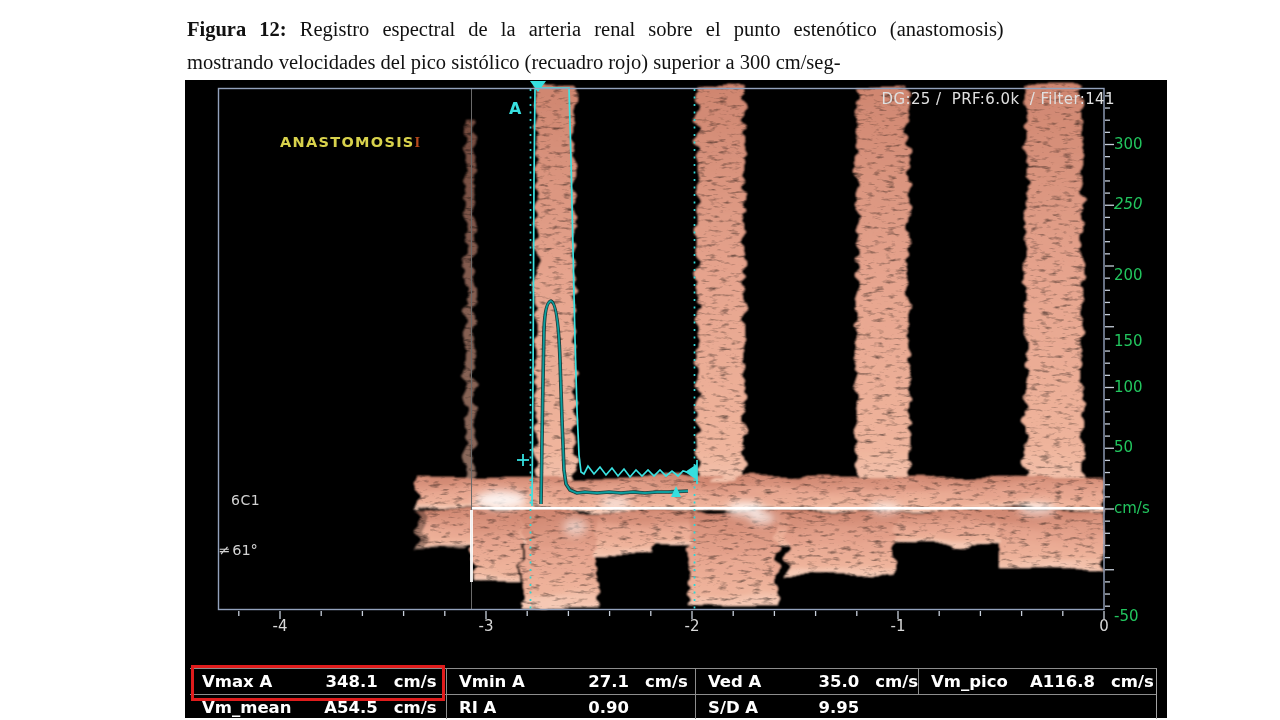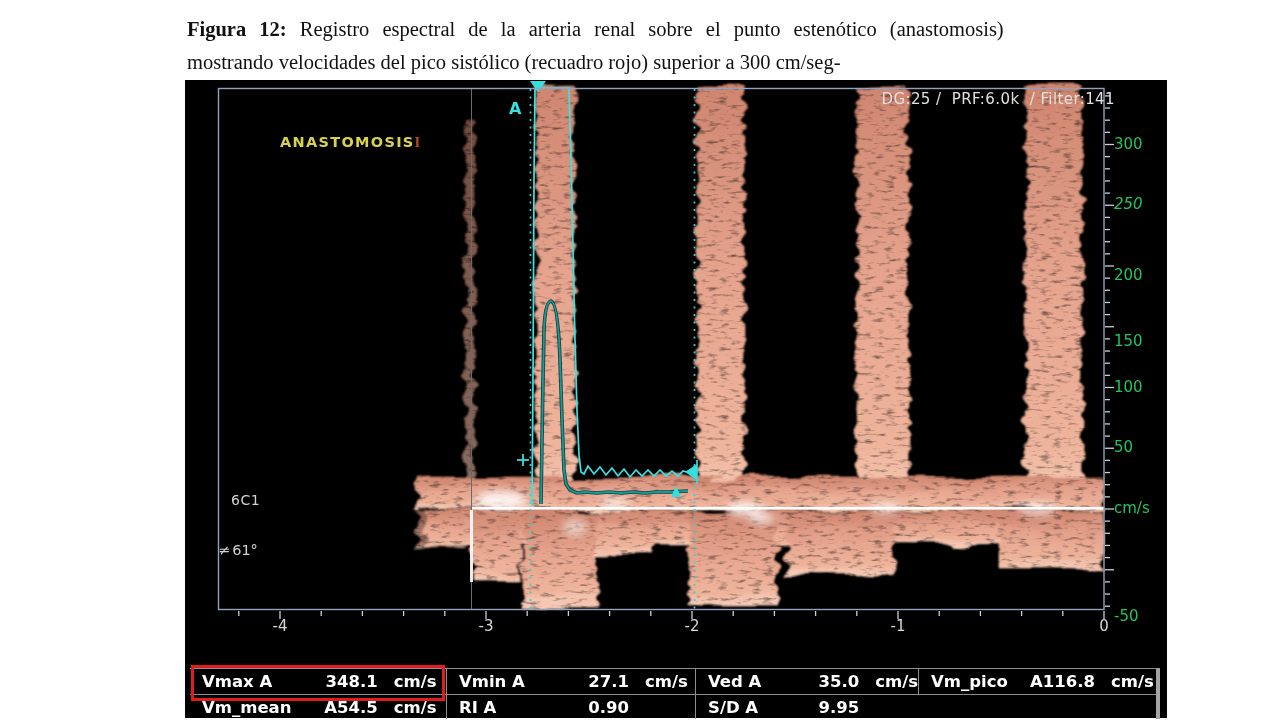--- a/index.html
+++ b/index.html
@@ -17,21 +17,21 @@
   #anast{left:95px;top:54px;font-size:14.5px;font-weight:bold;letter-spacing:1.3px;color:#d8d24c}
   #anast .cur{color:#b5491d;font-family:"Liberation Serif",serif}
   #cursorA{left:324px;top:19px;color:#38e0e0;font-size:16px;font-weight:bold}
   #probe{left:46px;top:412px;font-size:14px;letter-spacing:.5px}
   #angle{left:33px;top:462px;font-size:14.5px}
   #angle span{margin-right:2px}
   .ylab{position:absolute;left:929px;width:46px;font-size:15px;color:#22c55e;line-height:18px}
   .xlab{position:absolute;top:537px;width:36px;text-align:center;font-size:15px;color:#d8d8d8}
   #meas{position:absolute;left:5px;top:588px;display:grid;
         grid-template-columns:256px 249px 223px 238px;
-        border-top:1px solid #8d8d8d;border-right:4px solid #a3a3a3}
+        border-top:1px solid #8d8d8d;border-right:1px solid #a3a3a3}
   .mcell{border-left:1px solid #8d8d8d;display:flex;align-items:center;
          padding-left:12px;color:#fff;font-weight:bold;font-size:16.5px;box-sizing:border-box}
   .mcell:nth-child(4n+1){border-left:none}
   .row0{height:26px;border-bottom:1px solid #8d8d8d}
   .row1{height:24px}
   .ml{flex:0 0 44%}
   .mv{flex:0 0 28%;text-align:right}
   .mu{padding-left:16px}
   #redbox{position:absolute;left:6px;top:585px;width:248px;height:30px;
           border:3px solid #e01c1c;z-index:5;box-sizing:content-box}

